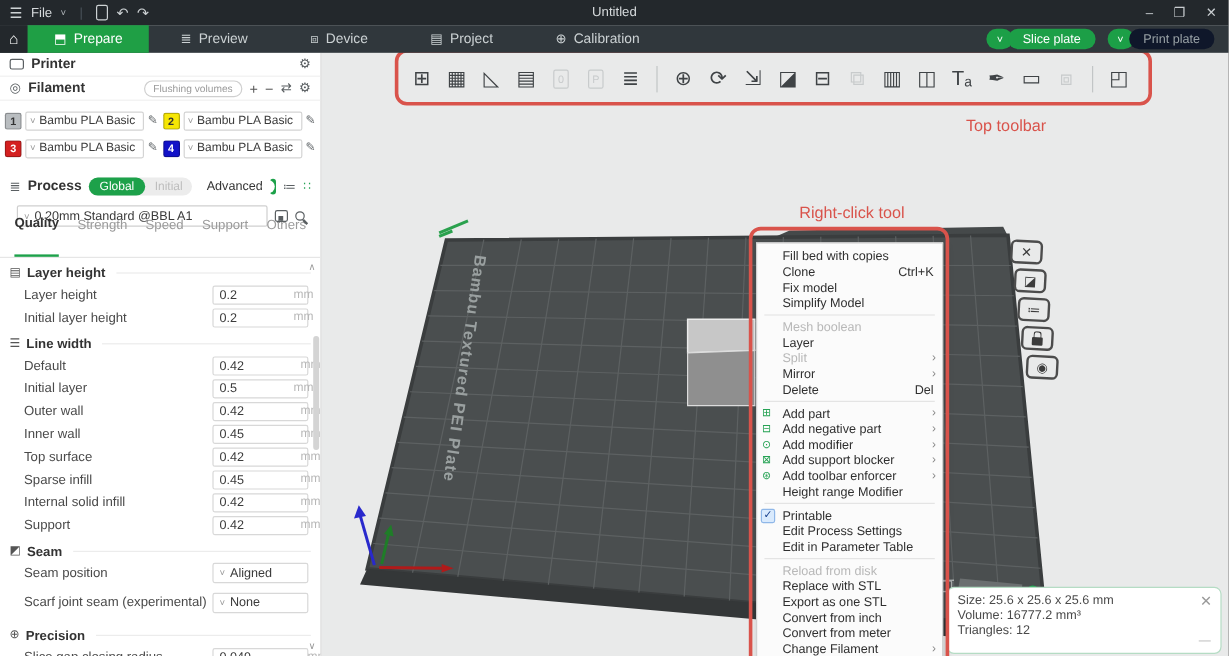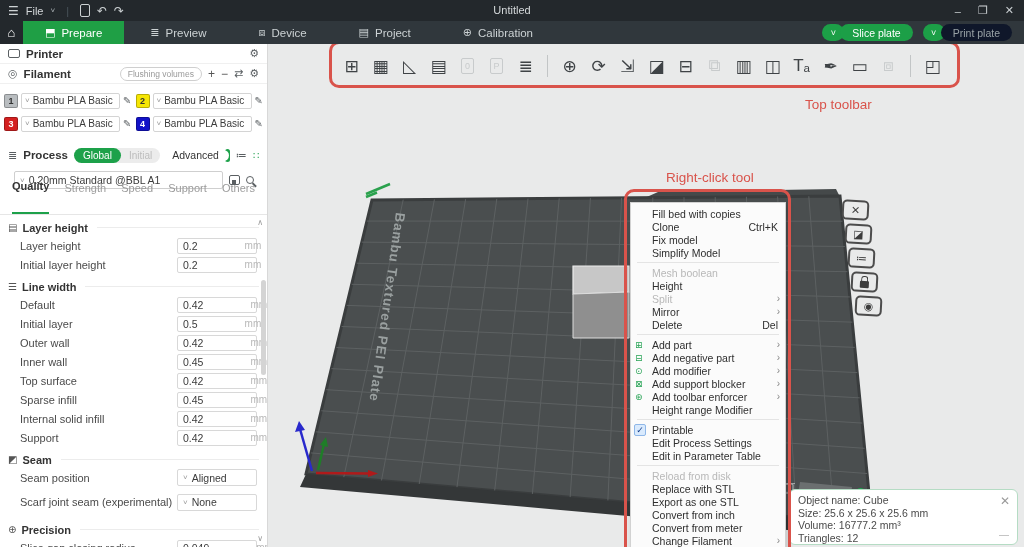--- a/index.html
+++ b/index.html
@@ -548,21 +548,21 @@
         <span>Fix model</span>
       </div>
       <div class="mi">
         <span>Simplify Model</span>
       </div>
       <div class="msep"></div>
       <div class="mi disabled">
         <span>Mesh boolean</span>
       </div>
       <div class="mi">
-        <span>Height</span>
+        <span>Layer</span>
       </div>
       <div class="mi disabled">
         <span>Split</span>
         <span class="sub">›</span>
       </div>
       <div class="mi">
         <span>Mirror</span>
         <span class="sub">›</span>
       </div>
       <div class="mi">
@@ -627,21 +627,20 @@
       </div>
       <div class="mi">
         <span>Change Filament</span>
         <span class="sub">›</span>
       </div>
     </div>
   <div id="menu-redbox" class="red-box"></div>
   <div id="label-right-click" class="red-label">Right-click tool</div>
 
   <div id="info-panel">
-    <div>Object name: Cube</div>
     <div>Size: 25.6 x 25.6 x 25.6 mm</div>
     <div>Volume: 16777.2 mm³</div>
     <div>Triangles: 12</div>
     <span id="info-close">✕</span>
     <span id="info-min">—</span>
   </div>
   <span id="vp-chevron">›</span>
 
 </div>
 

